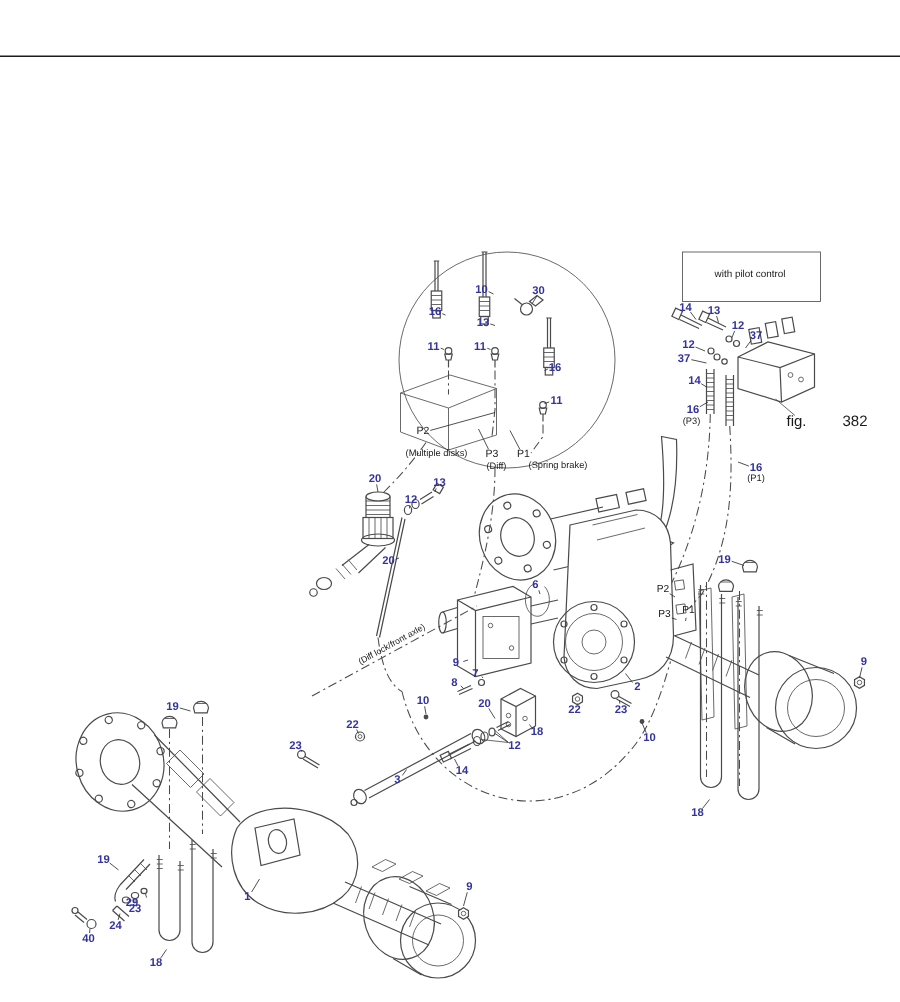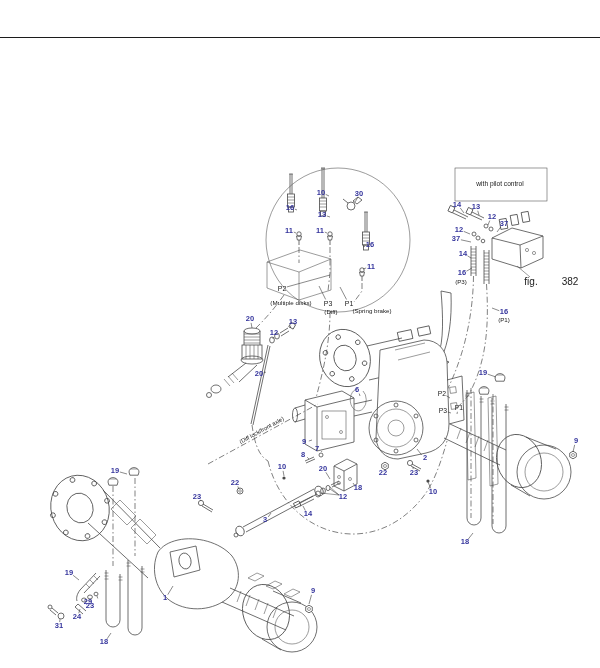--- a/index.html
+++ b/index.html
@@ -390,21 +390,21 @@
     <span class="callout" style="left: 433px; top: 492px;">10</span>
     <span class="callout" style="left: 483px; top: 373px;">19</span>
     <span class="callout" style="left: 576px; top: 441px;">9</span>
     <span class="callout" style="left: 465px; top: 542px;">18</span>
     <span class="callout" style="left: 115px; top: 471px;">19</span>
     <span class="callout" style="left: 197px; top: 497px;">23</span>
     <span class="callout" style="left: 69px; top: 573px;">19</span>
     <span class="callout" style="left: 88px; top: 602px;">29</span>
     <span class="callout" style="left: 90px; top: 606px;">23</span>
     <span class="callout" style="left: 77px; top: 617px;">24</span>
-    <span class="callout" style="left: 59px; top: 626px;">31</span>
+    <span class="callout" style="left: 59px; top: 626px;">40</span>
     <span class="callout" style="left: 104px; top: 642px;">18</span>
     <span class="callout" style="left: 165px; top: 598px;">1</span>
     <span class="callout" style="left: 313px; top: 591px;">9</span>
     <span class="ann" style="left: 500px; top: 184px; font-size: 6.6px;">with pilot control</span>
     <span class="ann" style="left: 282px; top: 288px; font-size: 7px;">P2</span>
     <span class="ann" style="left: 291px; top: 303px;">(Multiple disks)</span>
     <span class="ann" style="left: 328px; top: 303px; font-size: 7px;">P3</span>
     <span class="ann" style="left: 331px; top: 312px;">(Diff)</span>
     <span class="ann" style="left: 349px; top: 303px; font-size: 7px;">P1</span>
     <span class="ann" style="left: 372px; top: 311px;">(Spring brake)</span>

